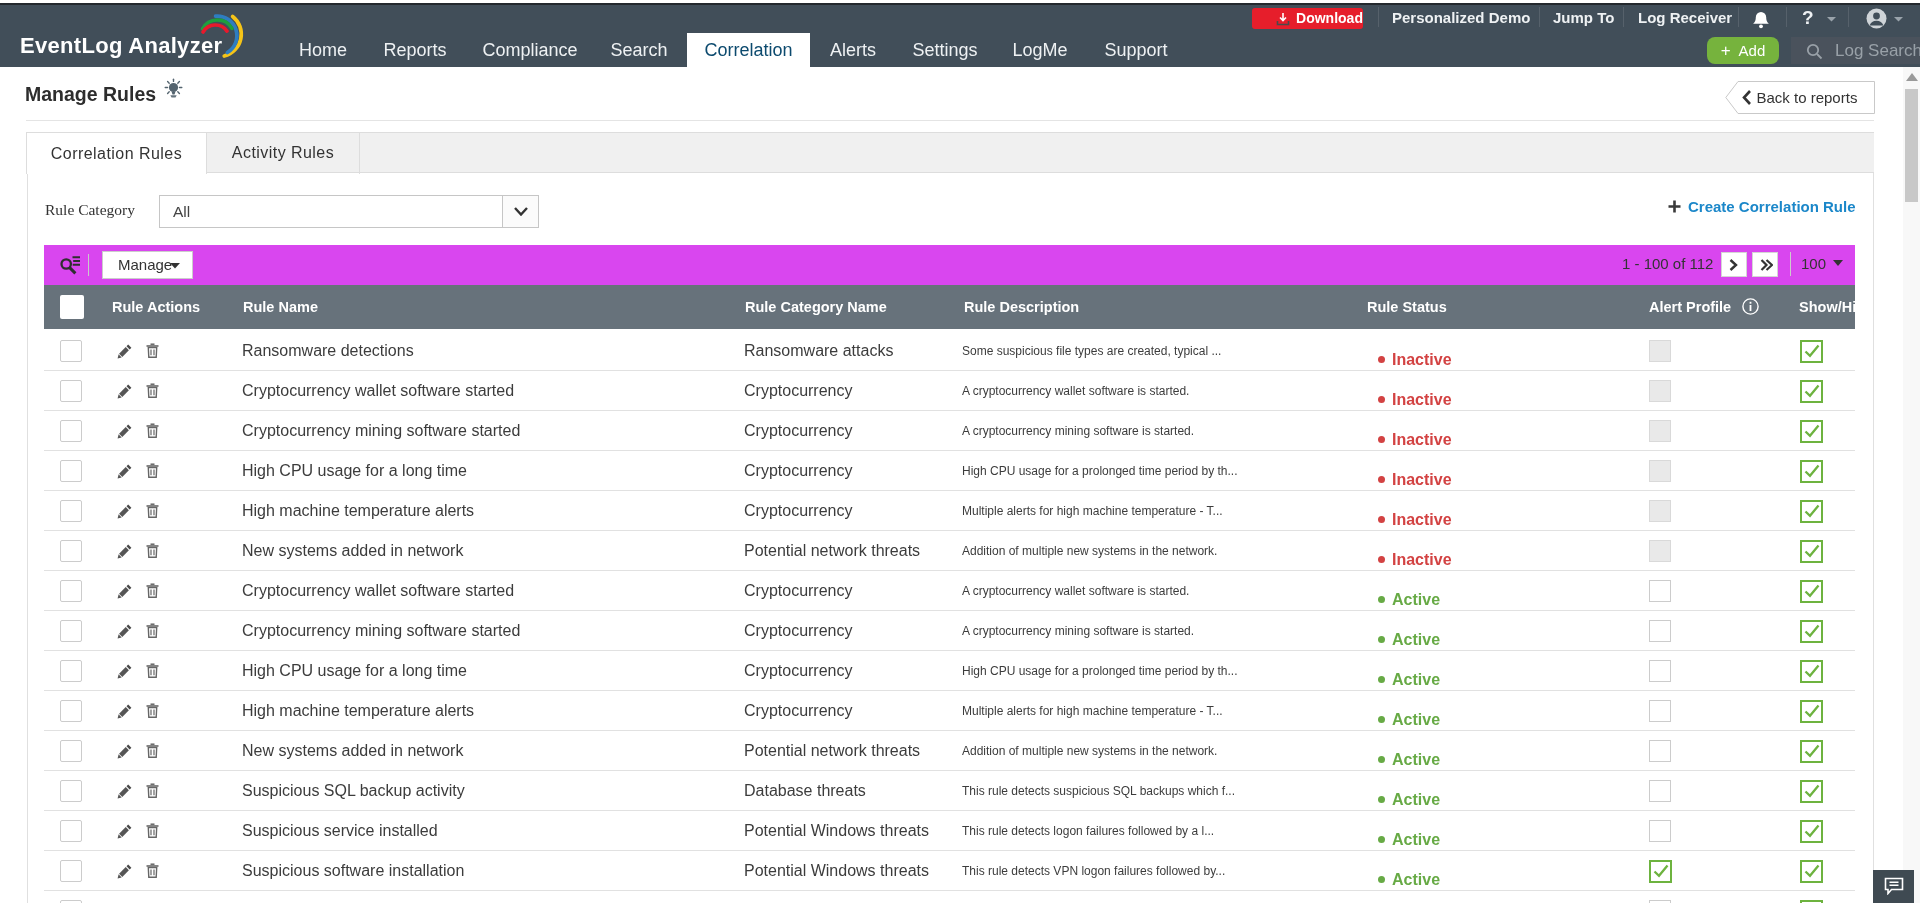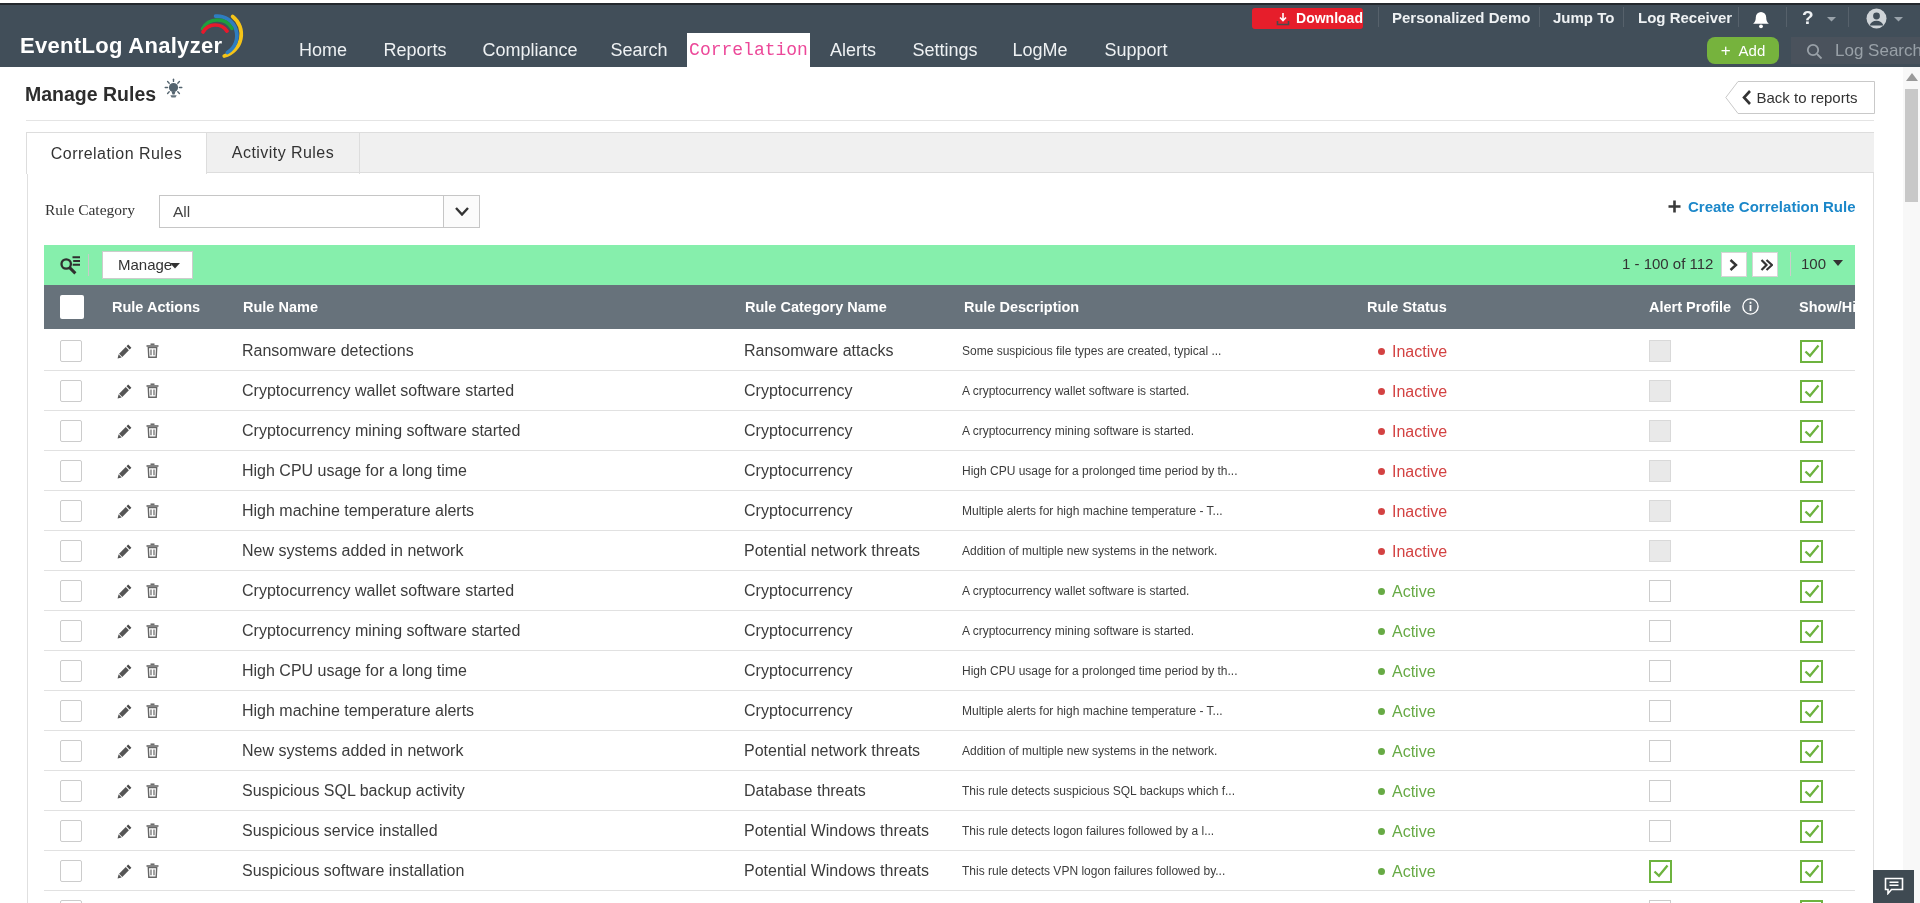--- a/index.html
+++ b/index.html
@@ -9,49 +9,49 @@
 
 #topline { position:absolute; left:0; top:0; width:1920px; height:5px; background:#fff; }
 #topline::after { content:""; position:absolute; left:0; top:3px; width:1920px; height:2px; background:#24292e; }
 
 
 #nav { position:absolute; left:0; top:5px; width:1920px; height:62px; background:#414e59; }
 #logo { position:absolute; left:20px; top:33px; z-index:2; color:#fff; font-size:22px; font-weight:700; letter-spacing:0.3px; }
 #swoosh { position:absolute; left:196px; top:8px; }
 .mi { position:absolute; top:40px; line-height:21px; transform:translateX(-50%); color:#eef1f3; font-size:18px; white-space:nowrap; }
 #corrtab { position:absolute; left:687px; top:33px; width:123px; height:34px; background:#fff; text-align:center; }
-#corrtab span { color:#ec4899; font-size:18px; line-height:34px;font-family:Liberation Mono, monospace; }
+#corrtab span { color:#0c4a6e; font-size:18px; line-height:34px; }
 
 .tr { position:absolute; top:5px; color:#eef1f3; font-size:15px; font-weight:700; white-space:nowrap; line-height:26px; }
 .sep { position:absolute; top:7px; width:1px; height:20px; background:#56616b; }
 #dl { position:absolute; left:1252px; top:8px; width:111px; height:21px; background:#e61e2b; border-radius:3px; color:#fff; font-size:14px; font-weight:700; text-align:center; line-height:21px;padding-left:24px; }
 #addbtn { position:absolute; left:1707px; top:37px; width:72px; height:27px; background:#76b33d; border-radius:8px; color:#fff; font-size:15px; text-align:center; line-height:27px; }
 #logsearch { position:absolute; left:1791px; top:37px; width:129px; height:27px; background:#4a525c; color:#99a1a8; font-size:17px; line-height:27px; white-space:nowrap; overflow:hidden; }
 
 
 #title { position:absolute; left:25px; top:83px; font-size:19.5px; font-weight:700; color:#2d2d2d; }
 #bulb { position:absolute; left:164px; top:78px; }
 #backbtn { position:absolute; left:1725px; top:81px; }
 #hr1 { position:absolute; left:26px; top:120px; width:1848px; height:1px; background:#e4e4e4; }
 
 
 #panel { position:absolute; left:27px; top:132px; width:1847px; height:771px; border-left:1px solid #e0e0e0; border-right:1px solid #e0e0e0; }
 #tabbar { position:absolute; left:0px; top:0px; width:1847px; height:41px; background:#f0f0f0; border:1px solid #ddd; border-left:none; border-right:none; }
 #tab1 { position:absolute; left:-1px; top:-1px; width:181px; height:42px; background:#fff; border:1px solid #ddd; border-bottom:none; text-align:center; line-height:41px; font-size:16px; letter-spacing:0.45px; color:#333; }
 #tab2 { position:absolute; left:180px; top:-1px; width:153px; height:42px; border-right:1px solid #ddd; text-align:center; line-height:42px; font-size:16px; letter-spacing:0.45px; color:#333; }
 
 #rclabel { position:absolute; left:45px; top:201px; font-size:15.5px; color:#333;font-family:Liberation Serif, serif; }
-#rcselect { position:absolute; left:159px; top:195px; width:321px; height:33px; background:#fff; border:1px solid #c6c6c6; }
+#rcselect { position:absolute; left:159px; top:195px; width:380px; height:33px; background:#fff; border:1px solid #c6c6c6; }
 #rcselect .val { position:absolute; left:13px; top:0; line-height:31px; font-size:15.5px; color:#444; }
 #rcselect .caret { position:absolute; right:0; top:0; width:36px; height:31px; border-left:1px solid #c6c6c6; background:#fbfbfb; }
 #rcselect .caret svg { position:absolute; left:11px; top:11px; }
 #createlink { position:absolute; left:1668px; top:198px; font-size:15px; font-weight:700; color:#1b87c9; }
 
 
-#toolbar { position:absolute; left:44px; top:245px; width:1811px; height:40px; background:#86efac;padding-left:44px; }
+#toolbar { position:absolute; left:44px; top:245px; width:1811px; height:40px; background:#d946ef;padding-left:44px; }
 #colsearch { position:absolute; left:16px; top:8px; width:22px; }
 #tbsep { position:absolute; left:44px; top:9px; width:1px; height:22px; background:#c9c9c9; }
 #managebtn { position:absolute; left:58px; top:6px; width:91px; height:28px; background:#fff; border:1px solid #ccc; font-size:15px; color:#333; text-align:left; line-height:26px; padding-left:15px; }
 #managebtn svg { position:absolute; right:12px; top:11px; }
 #pgtext { position:absolute; left:1578px; top:10px; font-size:15px; color:#333; }
 .pgbtn { position:absolute; top:7px; width:26px; height:25px; background:#fff; border:1px solid #d5d5d5; }
 .pgbtn svg { position:absolute; left:7px; top:6px; }
 #pg1 { left:1677px; }
 #pg2 { left:1708px; }
 #pgsep { position:absolute; left:1746px; top:7px; width:1px; height:24px; background:#ccc; }
@@ -63,21 +63,21 @@
 #thead .cb { position:absolute; left:16px; top:10px; width:24px; height:24px; background:#fff; border-radius:2px; }
 .cb { display:inline-block; }
 .row { position:absolute; left:44px; width:1811px; height:40px; border-bottom:1px solid #e1e1e1; background:#fff; }
 .row .rowsel { position:absolute; left:16px; top:9px; width:22px; height:22px; border:1px solid #ccc; border-radius:2px; background:#fff; }
 .row .ic1 { position:absolute; left:73px; top:12px; }
 .row .ic2 { position:absolute; left:102px; top:12px; }
 .row .c { position:absolute; top:0; line-height:40px; font-size:16px; color:#3c3c3c; white-space:nowrap; }
 .row .name { left:198px; }
 .row .cat { left:700px; }
 .row .desc { left:918px; font-size:12px; }
-.row .stw { position:absolute; left:1334px; top:0; line-height:40px; }
+.row .stw { position:absolute; left:1334px; top:8px; line-height:40px;font-weight:bold; }
 .dot { display:inline-block; width:7px; height:7px; border-radius:50%; vertical-align:middle; margin-right:7px; }
 .dot.r { background:#d34242; }
 .dot.g { background:#67aa45; }
 .st { font-size:16px; vertical-align:middle; }
 .st.r { color:#d34242; }
 .st.g { color:#67aa45; }
 .acb { position:absolute; left:1605px; top:9px; }
 .scb { position:absolute; left:1756px; top:9px; }
 .graycb { width:22px; height:22px; background:#e9e9e9; border:1px solid #d9d9d9; }
 .whitecb { width:22px; height:22px; background:#fff; border:1px solid #ccc; }

